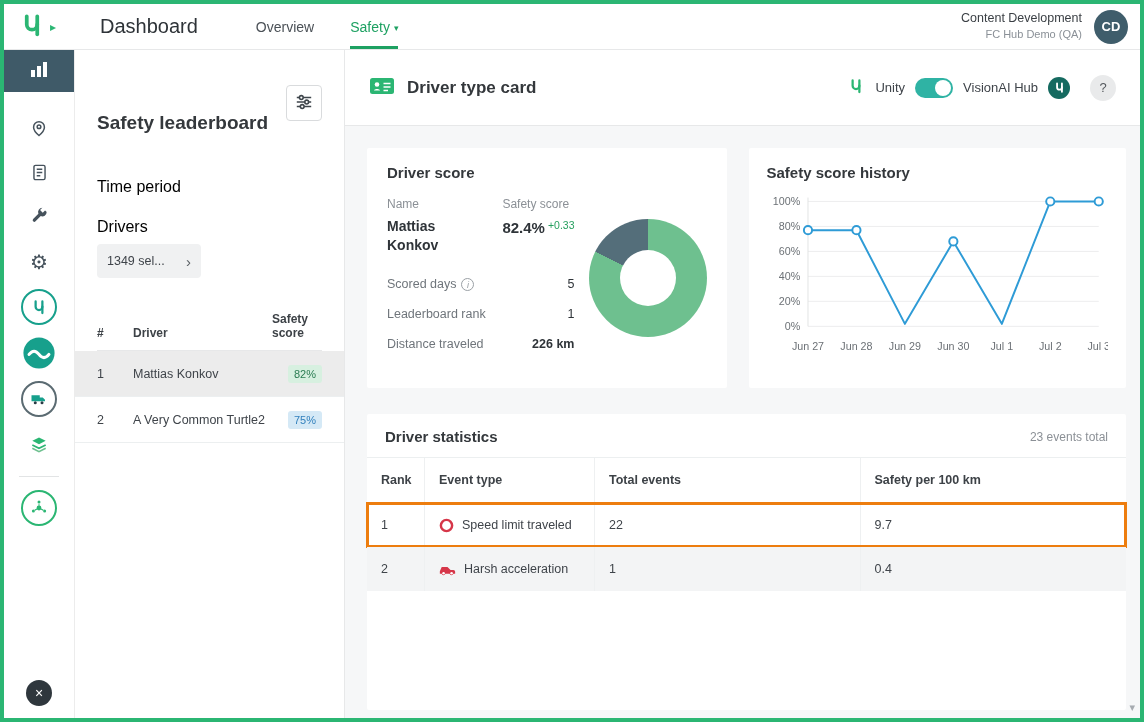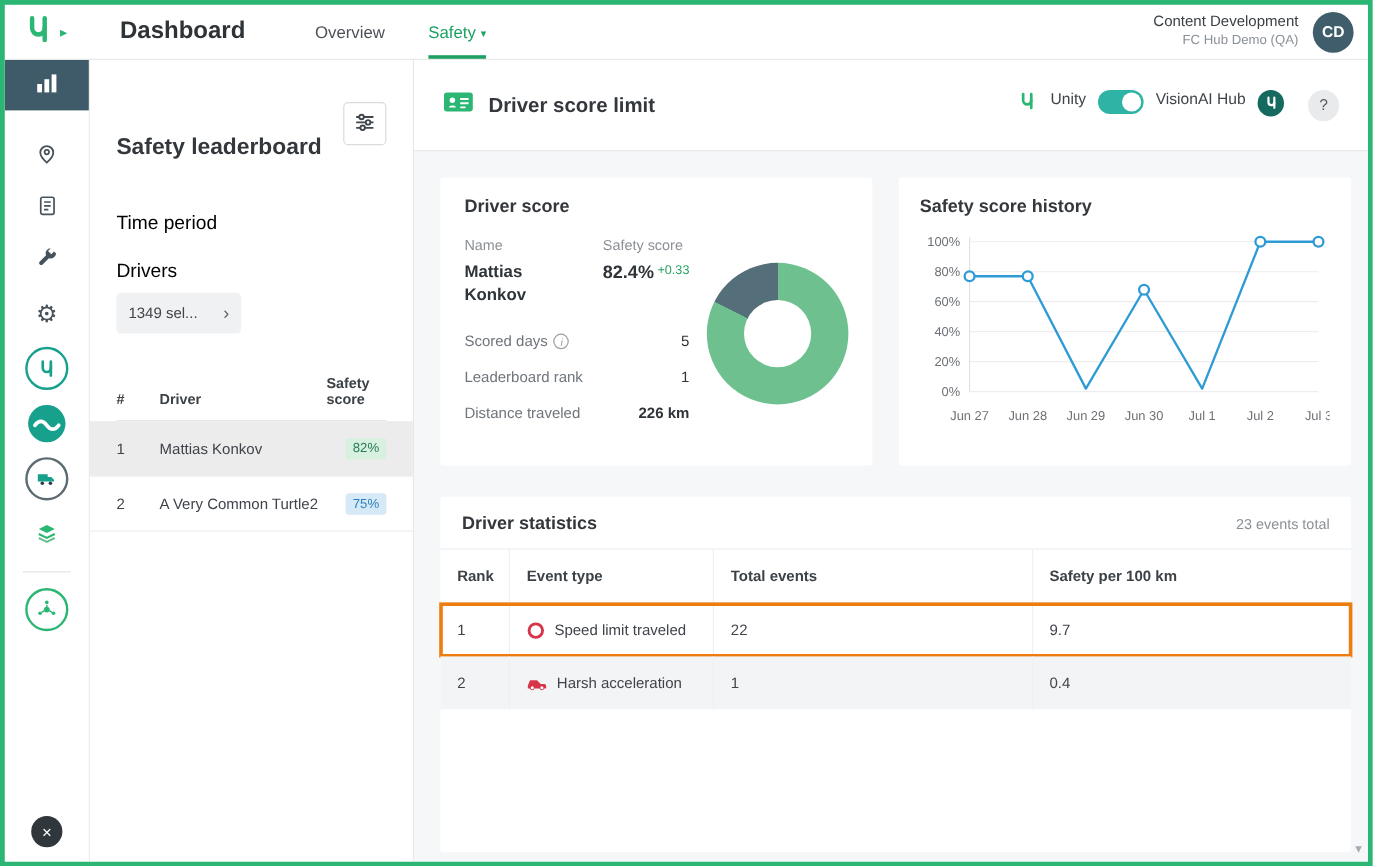--- a/index.html
+++ b/index.html
@@ -4,21 +4,21 @@
 <style>
   * { box-sizing: border-box; margin: 0; padding: 0; }
   html,body { width:1144px; height:722px; }
   body { font-family:"Liberation Sans", sans-serif; background:#fff; }
   .frame { width:1144px; height:722px; border:4px solid #2bb673; display:flex; flex-direction:column; background:#fff; overflow:hidden; position:relative; }
 
   
   .topbar { height:46px; flex:0 0 46px; display:flex; align-items:center; padding-left:14px; border-bottom:1px solid #e7e8e9; background:#fff; }
   .brand { display:flex; align-items:center; width:58px; gap:4px; }
   .brand-chevron { color:#2bb673; font-size:12px; cursor:pointer; }
-  .page-title { font-size:20px; font-weight:700; color:#2e3338; margin-left:24px; }
+  .page-title { font-size:20px; font-weight:400; color:#2e3338; margin-left:24px; }
   .tabs { display:flex; gap:36px; margin-left:58px; align-self:stretch; align-items:stretch; }
   .tab { font-size:14px; color:#4b5157; display:flex; align-items:center; gap:4px; border-bottom:3px solid transparent; padding-top:3px; cursor:pointer; }
   .tab.active { color:#1ea162; border-bottom-color:#1ea162; font-weight:500; }
   .tab .chev { font-size:9px; margin-top:2px; }
   .top-right { margin-left:auto; display:flex; align-items:center; gap:12px; padding-right:12px; }
   .org { text-align:right; font-size:12.5px; color:#3a3f44; line-height:1.2; }
   .org .sub { font-size:11px; color:#8a9097; margin-top:2px; }
   .avatar { width:34px; height:34px; border-radius:50%; background:#3f5d6b; color:#fff; display:grid; place-items:center; font-size:13px; font-weight:700; cursor:pointer; }
 
   
@@ -57,21 +57,21 @@
   .lb-row { display:flex; align-items:center; min-height:46px; border-bottom:1px solid #eceff0; color:#3f444a; cursor:pointer; margin:0 -22px; padding:0 22px; }
   .lb-row.selected { background:#ececec; }
   .badge { font-size:11px; padding:3px 6px; border-radius:3px; font-weight:500; }
   .badge.green { background:#d7f0e0; color:#2a7d52; }
   .badge.blue { background:#d5e9f6; color:#3180bd; }
 
   
   .main { flex:1; display:flex; flex-direction:column; background:#f6f7f8; min-width:0; position:relative; }
   .main-head { background:#fff; border-bottom:1px solid #e7e8e9; height:76px; flex:0 0 76px; display:flex; align-items:center; padding:0 24px; gap:12px; }
   .main-title { font-size:17px; font-weight:600; color:#34383c; }
-  .head-right { margin-left:auto; display:flex; align-items:flex-start; gap:10px; font-size:13px; color:#3f444a; }
+  .head-right { margin-left:auto; display:flex; align-items:center; gap:10px; font-size:13px; color:#3f444a; }
   .toggle { width:38px; height:20px; border-radius:10px; background:#2fb3a4; position:relative; cursor:pointer; }
   .toggle .knob { position:absolute; right:2px; top:2px; width:16px; height:16px; border-radius:50%; background:#fff; }
   .help { width:26px; height:26px; border-radius:50%; background:#e9eaeb; display:grid; place-items:center; font-size:13px; color:#55595e; margin-left:10px; cursor:pointer; }
   .hub-circle { width:22px; height:22px; border-radius:50%; background:#156a60; display:grid; place-items:center; }
 
   .content { flex:1; padding:22px 14px 8px 22px; display:flex; flex-direction:column; gap:26px; overflow:hidden; }
   .row1 { display:grid; grid-template-columns:1fr 1.05fr; gap:22px; }
   .card { background:#fff; border-radius:2px; }
   .card h3 { font-size:15px; font-weight:600; color:#34383c; }
 
@@ -272,21 +272,21 @@
     <main class="main">
       <div class="main-head">
         <span>
           <svg width="26" height="22" viewBox="0 0 26 22">
               <rect x="1" y="3" width="24" height="16" rx="2.5" fill="#2bb673"></rect>
               <circle cx="8" cy="9.5" r="2.3" fill="#fff"></circle>
               <path d="M5 15.5c.6-2 5.4-2 6 0z" fill="#fff"></path>
               <path d="M14.5 8.5h7M14.5 12h7M14.5 15.5h4.5" stroke="#fff" stroke-width="1.6"></path>
             </svg>
         </span>
-        <span class="main-title">Driver score limit</span>
+        <span class="main-title">Driver type card</span>
         <div class="head-right">
           <span>
             <svg width="18" height="18" viewBox="0 0 24 24">
                 <path d="M7.5 4.5v7a4.5 4.5 0 0 0 9 0v-7" fill="none" stroke="#2bb673" stroke-width="3" stroke-linecap="round"></path>
                 <path d="M16.5 11.5V20" stroke="#2bb673" stroke-width="3" stroke-linecap="round"></path>
               </svg>
           </span>
           <span>Unity</span>
           <span class="toggle">
               <span class="knob"></span>

